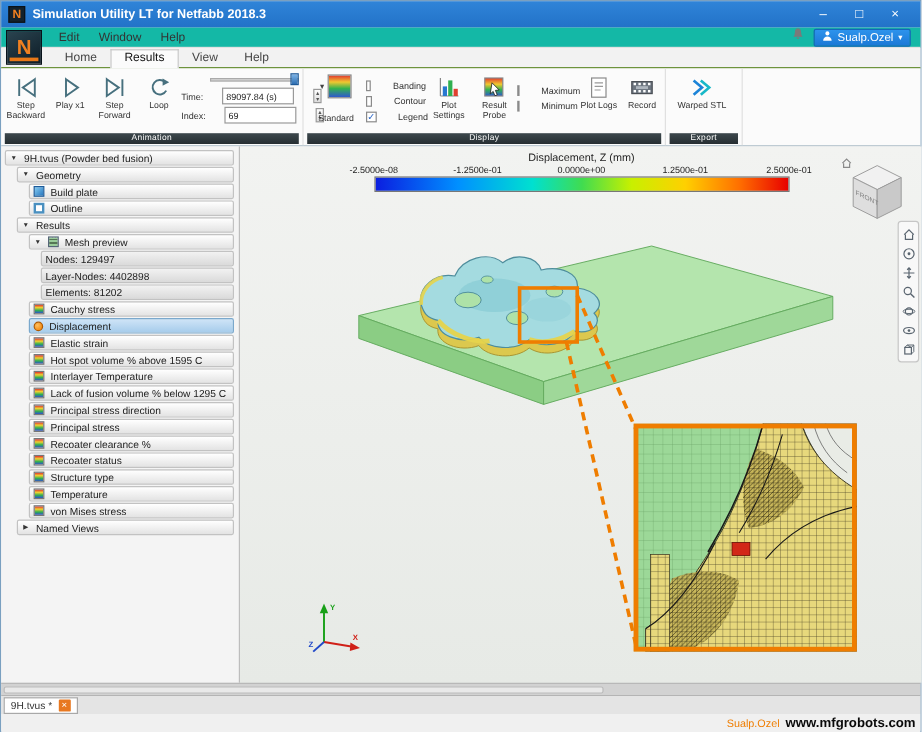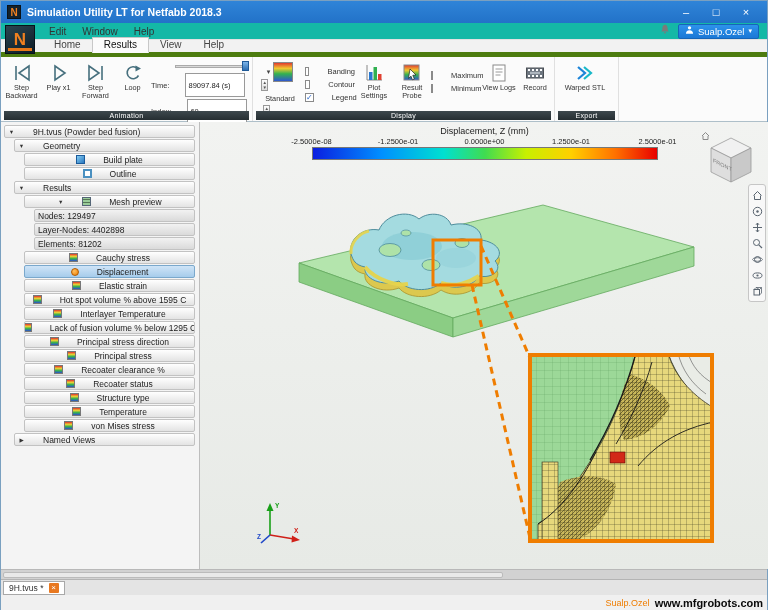--- a/index.html
+++ b/index.html
@@ -17,53 +17,53 @@
   
   .menubar { position:absolute; top:22px; left:0; right:0; height:17px; background:#14b8a6; display:flex; align-items:center; padding-left:40px; border-bottom:1px solid #e2e2e2; }
   .menu-item { font-size:10px; color:#333; padding:0 8px; line-height:17px; }
   .menu-right { margin-left:auto; display:flex; align-items:center; gap:7px; padding-right:8px; }
   .user-btn { background:linear-gradient(180deg,#2d93ec,#1b78d6); border:1px solid #1565b8; border-radius:2px; color:#fff; font-size:9.5px; height:15px; display:flex; align-items:center; gap:4px; padding:0 6px; }
   .user-caret { font-size:7px; }
   .applogo { position:absolute; left:4px; top:24px; width:30px; height:29px; background:linear-gradient(150deg,#2a4450,#0d1c26); border:1px solid #08121a; color:#f08020; font-weight:bold; font-size:17px; display:flex; align-items:center; justify-content:center; z-index:6; }
   .applogo i { position:absolute; left:2px; right:2px; bottom:2px; height:3px; background:#e87818; }
 
   
-  .tabsrow { position:absolute; top:39px; left:0; right:0; height:17px; background:#f2f2f2; display:flex; align-items:flex-end; padding-left:42px; border-bottom:5px solid #4d7c0f; }
+  .tabsrow { position:absolute; top:39px; left:0; right:0; height:17px; background:#f2f2f2; display:flex; align-items:flex-end; padding-left:42px; border-bottom:1px solid #4d7c0f; }
   .rtab { font-size:10px; color:#444; padding:1px 11px 2px; }
   .rtab.active { background:#fbfbfb; border:1px solid #c8c8c8; border-bottom:1px solid #fbfbfb; margin-bottom:-1px; color:#111; }
 
   
   .ribbon { position:absolute; top:56px; left:0; right:0; height:65px; background:#fbfbfb; border-bottom:1px solid #aebfc9; display:flex; }
   .rgroup { position:relative; height:100%; border-right:1px solid #e0e0e0; padding:2px 1px 11px 2px; display:flex; align-items:flex-start; }
   .g-anim { width:252px; } .g-disp { width:302px; } .g-exp { width:64px; }
   .gbar { position:absolute; left:3px; right:3px; bottom:1px; height:9px; background:linear-gradient(180deg,#3d484d,#262e32); color:#fff; font-size:7px; text-align:center; line-height:9px; letter-spacing:.3px; }
   .rbtn { width:37px; display:flex; flex-direction:column; align-items:center; gap:1px; padding-top:3px; font-size:7.3px; color:#333; text-align:center; line-height:1.1; cursor:default; }
   .rbtn .ric { height:21px; display:flex; align-items:center; justify-content:center; }
   .anim-fields { width:100px; padding-top:2px; display:flex; flex-direction:column; gap:2px; font-size:7.5px; color:#333; }
   .slider { position:relative; height:10px; margin:0 2px 0 24px; }
   .slider .track { position:absolute; left:0; right:0; top:4px; height:3px; background:#d8d8d8; border:1px solid #aaa; }
   .slider .handle { position:absolute; right:0; top:0; width:7px; height:10px; background:linear-gradient(180deg,#7cb4e8,#2f6fb2); border:1px solid #1f5a98; }
   .frow { display:flex; align-items:center; gap:16px; }
   .frow label { width:22px; text-align:left; }
-  .frow input { width:60px; height:24px; font-size:7.5px; font-family:inherit; border:1px solid #999; padding:0 2px; background:#fff; color:#222; }
+  .frow input { width:60px; height:14px; font-size:7.5px; font-family:inherit; border:1px solid #999; padding:0 2px; background:#fff; color:#222; }
   .spin { width:10px; height:12px; border:1px solid #999; background:linear-gradient(180deg,#fefefe,#dcdcdc); display:flex; flex-direction:column; }
   .spin span { flex:1; font-size:4.5px; line-height:5px; text-align:center; color:#555; }
   .cbcol { width:50px; display:flex; flex-direction:column; gap:2px; padding-top:7px; }
   .cbcol.short { padding-top:11px; }
   .cbrow { display:flex; align-items:center; gap:18px; font-size:7.5px; color:#333; height:11px; }
   .cb { width:9px; height:9px; border:1px solid #8a8a8a; background:#fff; font-size:8px; line-height:8px; text-align:center; color:#2a66c8; }
   .std-btn { width:50px; display:flex; flex-direction:column; align-items:center; gap:12px; padding-top:3px; font-size:7.3px; color:#333; }
   .std-top { display:flex; align-items:center; gap:3px; }
   .std-caret { font-size:7px; color:#444; }
   .rainbow-lg { width:20px; height:20px; border:1px solid #888; background:linear-gradient(180deg,#e23a2e 0%,#f0c830 30%,#33b24f 60%,#2f57d0 100%); }
 
   
   .sidepanel { position:absolute; left:0; top:121px; width:199px; height:447px; background:#f4f4f4; border-right:1px solid #bdbdbd; overflow:hidden; padding-top:3px; }
-  .trow { height:13px; margin:0 4px 1px 0; border:1px solid #c2c2c2; border-radius:2px; background:linear-gradient(180deg,#ffffff,#e3e3e3); display:flex; align-items:center; gap:18px; padding:0 3px; font-size:8.5px; color:#222; white-space:nowrap; overflow:hidden; cursor:default; }
-  .lvl0 { margin-left:3px; } .lvl1 { margin-left:13px; } .lvl2 { margin-left:23px;justify-content:center; } .lvl3 { margin-left:33px; }
+  .trow { height:13px; margin:0 4px 1px 0; border:1px solid #c2c2c2; border-radius:2px; background:linear-gradient(180deg,#ffffff,#e3e3e3); display:flex; align-items:center; gap:5px; padding:0 3px; font-size:8.5px; color:#222; white-space:nowrap; overflow:hidden; cursor:default; }
+  .lvl0 { margin-left:3px; } .lvl1 { margin-left:13px; } .lvl2 { margin-left:23px; } .lvl3 { margin-left:33px; }
   .trow.info { background:linear-gradient(180deg,#f2f2f2,#dadada); }
   .trow.sel { background:linear-gradient(180deg,#cfe4f7,#a6cceb); border-color:#7aa8cc; }
   .arr { width:7px; font-size:5.5px; color:#333; flex:0 0 auto; text-align:center; }
   .ticon { flex:0 0 auto; }
   .i-rainbow { width:9px; height:9px; border:1px solid #777; background:linear-gradient(180deg,#e03030,#f0d030,#30b050,#3050d0); }
   .i-dot { width:8px; height:8px; border-radius:50%; background:radial-gradient(circle at 35% 35%,#ffc060,#ef7d00); border:1px solid #b05a00; }
   .i-cube-blue { width:9px; height:9px; background:linear-gradient(135deg,#86ccf2,#2878c0); border:1px solid #1a5a9a; }
   .i-outline { width:9px; height:9px; border:2px solid #4a90c0; background:#fff; }
   .i-mesh { width:9px; height:9px; border:1px solid #567; background:
       repeating-linear-gradient(0deg,#9c9 0 2px,#575 2px 3px),
@@ -263,21 +263,21 @@
           <span>Minimum</span>
         </div>
       </div>
       <div class="rbtn" style="width:36px">
         <span class="ric">
           <svg width="18" height="20" viewBox="0 0 18 20">
               <rect x="3" y="2" width="12" height="16" fill="#fff" stroke="#8a8a8a"></rect>
               <path d="M5.5 6 H12.5 M5.5 9 H12.5 M5.5 12 H10.5" stroke="#9a9a9a" stroke-width="1"></path>
             </svg>
         </span>
-        <span>View Logs</span>
+        <span>Plot Logs</span>
       </div>
       <div class="rbtn" style="width:36px">
         <span class="ric">
           <svg width="20" height="20" viewBox="0 0 20 20">
               <rect x="1.5" y="5" width="17" height="10" fill="#6d7680" stroke="#4a4f55"></rect>
               <rect x="3" y="6" width="2" height="2" fill="#fff"></rect>
               <rect x="7" y="6" width="2" height="2" fill="#fff"></rect>
               <rect x="11" y="6" width="2" height="2" fill="#fff"></rect>
               <rect x="15" y="6" width="2" height="2" fill="#fff"></rect>
               <rect x="3" y="12" width="2" height="2" fill="#fff"></rect>

